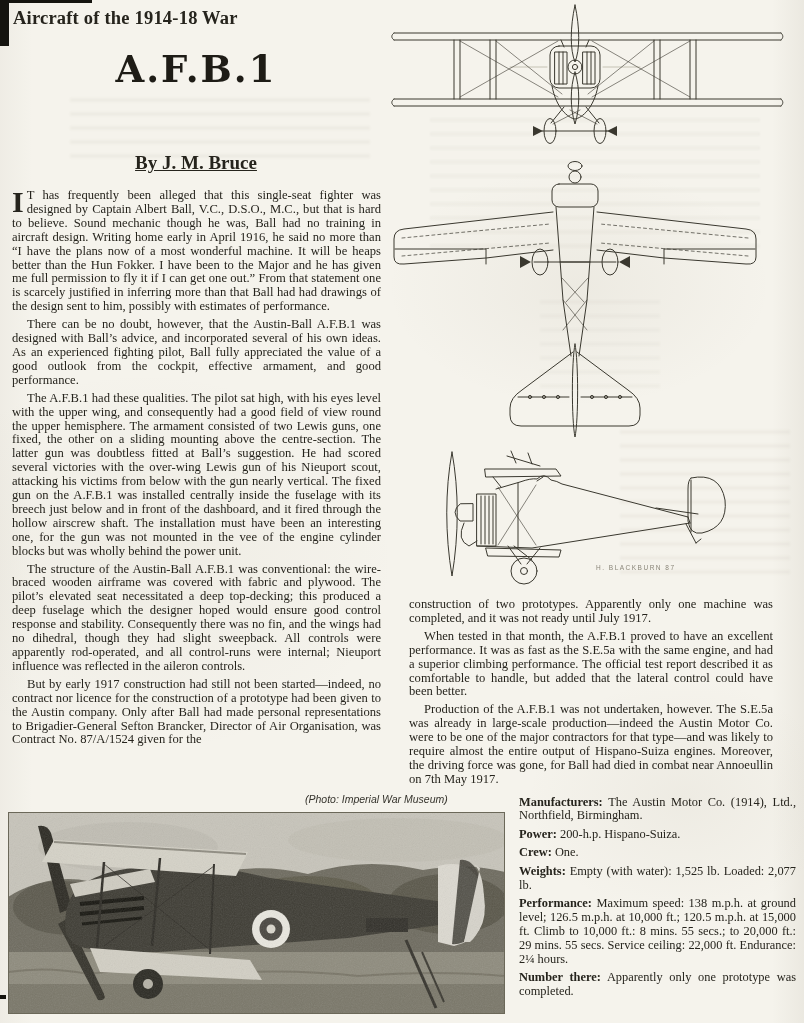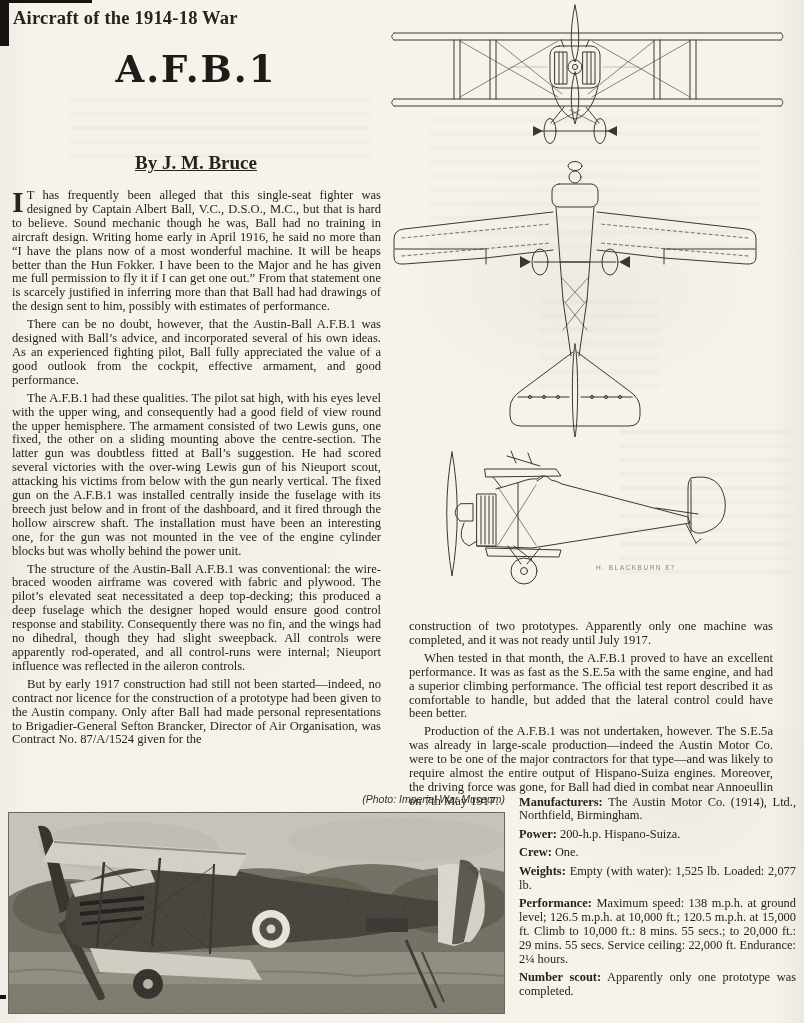--- a/index.html
+++ b/index.html
@@ -27,29 +27,29 @@
   .ink{position:absolute;background:#15140f;z-index:3;}
 
   .kicker{left:13px;top:8px;font-weight:bold;font-size:18.5px;letter-spacing:.2px;}
   .titleblock{left:0;top:44px;width:392px;text-align:center;
     font-family:"DejaVu Serif", serif;font-weight:bold;color:#1e1c16;}
   .title1{font-size:37px;line-height:50px;letter-spacing:1px;}
   .title2{font-size:37px;line-height:50px;letter-spacing:2px;}
   .byline{left:0;top:152px;width:392px;text-align:center;font-weight:bold;font-size:19px;text-decoration:underline;}
 
   .colL{left:12px;top:189px;width:369px;}
-  .colR{left:409px;top:620px;width:364px;}
+  .colR{left:409px;top:598px;width:364px;}
   .colL p,.colR p{
     margin:4px 0 0 0;text-indent:15px;text-align:justify;
     font-size:12.6px;line-height:13.9px;
   }
   .colL p.first,.colR p.cont{text-indent:0;margin-top:0;}
   .dropcap{float:left;font-weight:bold;font-size:30px;line-height:25px;margin:0 3px 0 0;}
 
-  .caption{left:305px;top:793px;width:200px;text-align:right;
+  .caption{left:305px;top:793px;width:200px;
     font-family:"Liberation Sans", sans-serif;font-style:italic;font-size:10.5px;color:#35332c;}
 
   .specs{left:519px;top:791px;width:277px;}
   .spec{margin-top:4.5px;font-size:12.4px;line-height:13.9px;text-align:justify;}
   .spec .lbl{font-weight:bold;}
 
   .drawings{left:390px;top:0;width:414px;height:590px;z-index:2;}
   .draw line,.draw path,.draw rect,.draw ellipse,.draw circle,.draw polyline{
     stroke:#3a382f;fill:none;stroke-width:1;stroke-linecap:round;stroke-linejoin:round;}
   .draw .wire{stroke-width:.6;}
@@ -303,14 +303,14 @@
   <rect width="497" height="202" filter="url(#grain)" opacity=".16"></rect>
   <rect x=".5" y=".5" width="496" height="201" fill="none" stroke="#6b6859"></rect>
 </svg>
 
 <div class="abs z specs">
   <div class="spec"><span class="lbl">Manufacturers:</span> <span>The Austin Motor Co. (1914), Ltd., Northfield, Birmingham.</span></div>
   <div class="spec"><span class="lbl">Power:</span> <span>200-h.p. Hispano-Suiza.</span></div>
   <div class="spec"><span class="lbl">Crew:</span> <span>One.</span></div>
   <div class="spec"><span class="lbl">Weights:</span> <span>Empty (with water): 1,525 lb. Loaded: 2,077 lb.</span></div>
   <div class="spec"><span class="lbl">Performance:</span> <span>Maximum speed: 138 m.p.h. at ground level; 126.5 m.p.h. at 10,000 ft.; 120.5 m.p.h. at 15,000 ft. Climb to 10,000 ft.: 8 mins. 55 secs.; to 20,000 ft.: 29 mins. 55 secs. Service ceiling: 22,000 ft. Endurance: 2¼ hours.</span></div>
-  <div class="spec"><span class="lbl">Number scout:</span> <span>Apparently only one prototype was completed.</span></div>
+  <div class="spec"><span class="lbl">Number there:</span> <span>Apparently only one prototype was completed.</span></div>
 </div>
 
 </body></html>

